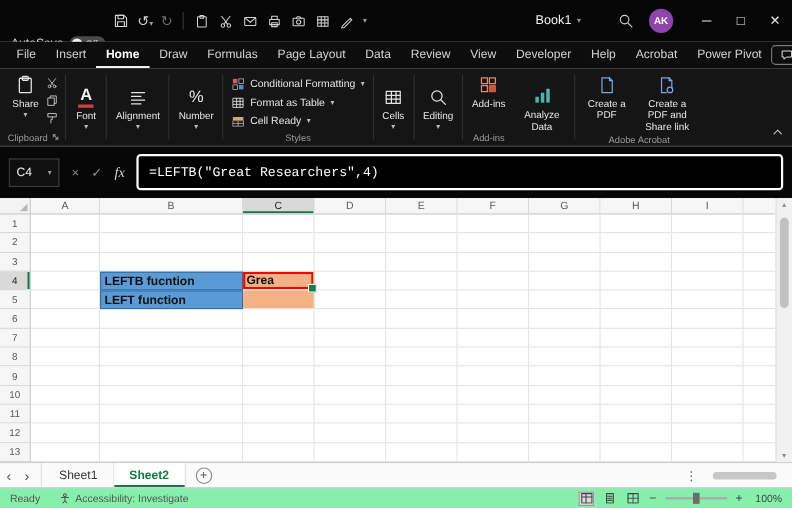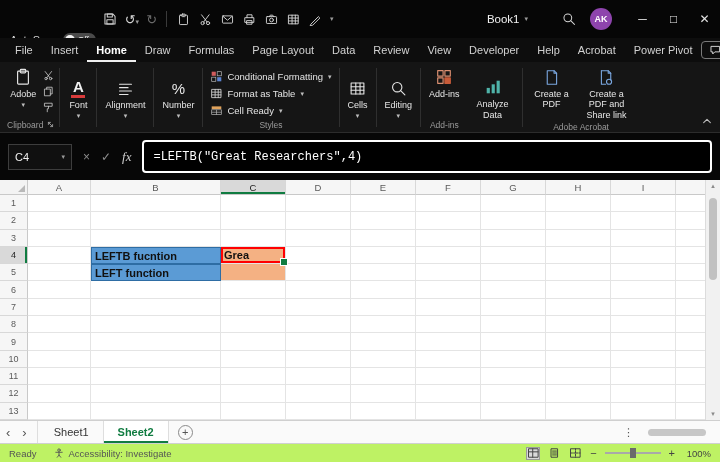--- a/index.html
+++ b/index.html
@@ -61,21 +61,21 @@
   .stack{ display:flex; flex-direction:column; gap:1px; padding-top:3px; }
   .stack-btn{ display:flex; align-items:center; gap:5px; height:16px; font-size:9.5px; color:#e4e4e4; padding:0 2px; }
   .font-glyph{ font-size:15px; font-weight:bold; color:#f0f0f0; line-height:1; }
   .red-bar{ width:14px; height:3px; background:#d83b3b; margin-top:1px; }
   .pct-glyph{ font-size:15px; color:#e8e8e8; line-height:1; }
   .collapse-btn{ position:absolute; right:8px; bottom:3px; color:#bdbdbd; }
   .ic{ stroke:currentColor; fill:none; stroke-width:1.3; stroke-linecap:round; stroke-linejoin:round; }
 
   
   .formulabar{ height:47px; flex:0 0 47px; background:#070707; display:flex; align-items:center; padding:0 8px; }
-  .name-box{ width:64px; height:26px; border:1px solid #3d3d3d; background:#101010; color:#f0f0f0;
+  .name-box{ width:46px; height:26px; border:1px solid #3d3d3d; background:#101010; color:#f0f0f0;
              font-size:11px; display:flex; align-items:center; justify-content:space-between; padding:0 6px; }
   .fx-area{ display:flex; align-items:center; gap:11px; padding:0 11px; font-size:12px; color:#8c8c8c; }
   .fx-label{ font-family:"Liberation Serif", serif; font-style:italic; color:#cfcfcf; font-size:13px; }
   .formula-box{ flex:1; height:33px; border:2px solid #ffffff; border-radius:4px; background:#000;
                 display:flex; align-items:center; padding:0 9px; color:#fff;
                 font-family:"Liberation Mono", monospace; font-size:12px; white-space:nowrap; overflow:hidden; }
 
   
   .gridarea{ flex:1 1 auto; display:flex; background:#fff; min-height:0; }
   .grid-main{ flex:1 1 auto; display:flex; flex-direction:column; overflow:hidden; }
@@ -117,21 +117,21 @@
               background:#fafafa; color:#333; }
   .sheet-tab:first-child{ border-left:1px solid #dedede;padding-left:16px; }
   .sheet-tab.active{ color:var(--accent-green); font-weight:bold; background:#fff;
                      box-shadow:inset 0 -2px 0 var(--accent-green); }
   .add-sheet{ width:15px; height:15px; border:1px solid #8a8a8a; border-radius:50%; display:flex;
               align-items:center; justify-content:center; font-size:11px; color:#555; margin-left:9px; line-height:1; }
   .sheet-dots{ margin-left:auto; color:#555; font-size:11px; padding:0 4px; }
   .h-scroll{ width:58px; height:7px; border-radius:4px; background:#c7c7c7; margin:0 14px 0 10px; }
 
   
-  .statusbar{ height:19px; flex:0 0 19px; background:#bef264; border-top:1px solid #d0d0d0; display:flex;
+  .statusbar{ height:19px; flex:0 0 19px; background:#86efac; border-top:1px solid #d0d0d0; display:flex;
               align-items:center; font-size:9.5px; color:#555; padding:0 9px; gap:18px; }
   .acc{ display:flex; align-items:center; gap:4px; }
   .sb-right{ margin-left:auto; display:flex; align-items:center; gap:7px; }
   .view-icon{ width:14px; height:13px; display:flex; align-items:center; justify-content:center; color:#444;
               border:1px solid transparent; }
   .view-icon.sel{ background:#dadada; border-color:#9a9a9a; }
   .zoom-glyph{ font-size:11px; color:#444; padding:0 1px; }
   .slider{ width:56px; height:2px; background:#a9a9a9; position:relative; }
   .slider-thumb{ position:absolute; left:25px; top:-4px; width:6px; height:10px; background:#6b6b6b; }
   .zoom-label{ width:28px; text-align:right; color:#444; }
@@ -253,21 +253,21 @@
   <div class="ribbon">
     <div class="rb-group">
       <div class="rb-body">
         <div class="big-btn">
           <span class="rb-icon">
             <svg class="ic" width="18" height="18" viewBox="0 0 20 20">
                 <rect x="4" y="3.5" width="12" height="14.5" rx="1"></rect>
                 <rect x="7" y="1.5" width="6" height="4" rx="1"></rect>
               </svg>
           </span>
-          <span class="bb-label">Adobe</span>
+          <span class="bb-label">Share</span>
           <span class="chev">▾</span>
         </div>
         <div class="mini-col">
           <span class="mini-icon">
             <svg class="ic" width="11" height="11" viewBox="0 0 18 18">
                 <circle cx="5" cy="14" r="2"></circle>
                 <circle cx="12.5" cy="14" r="2"></circle>
                 <path d="M6.5 12.3 L14 2.5 M11 12.3 L3.5 2.5"></path>
               </svg>
           </span>

